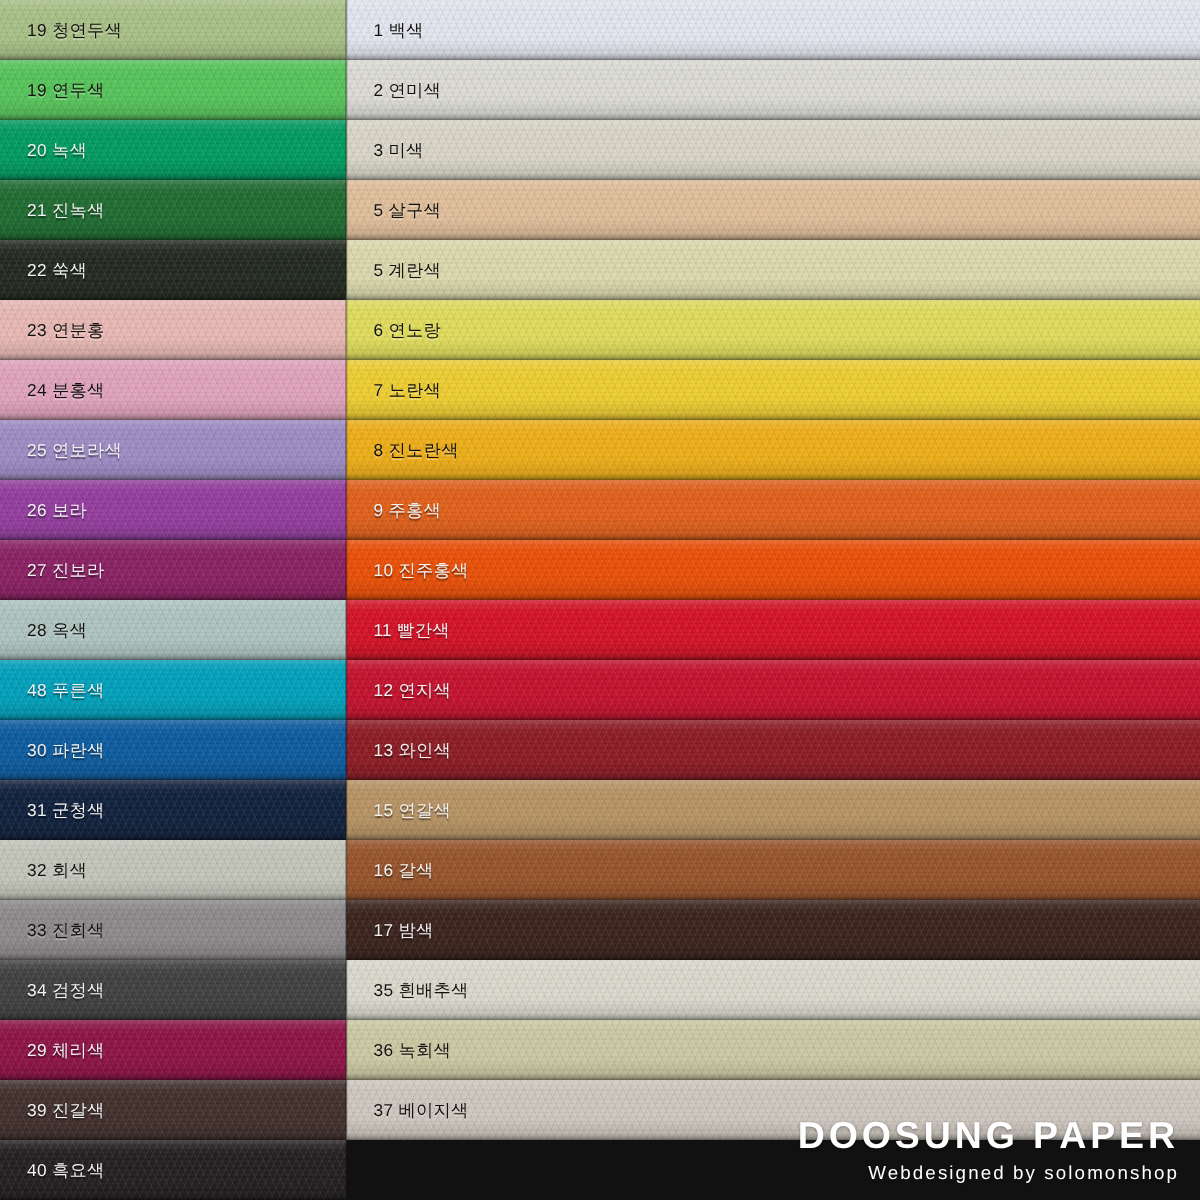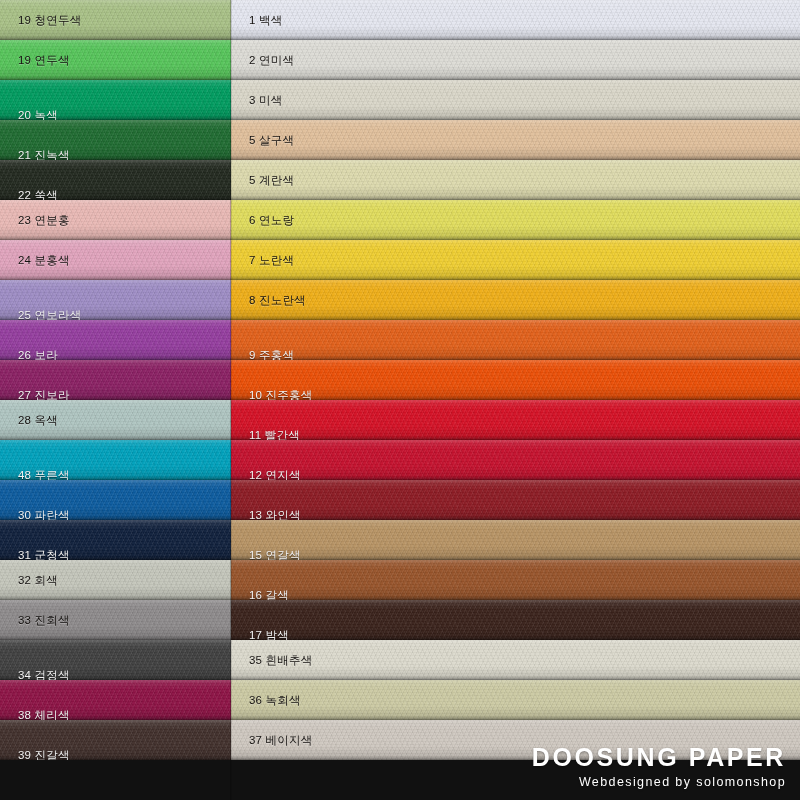--- a/index.html
+++ b/index.html
@@ -60,21 +60,21 @@
     left: 18px;
     top: 0;
     height: 40px;
     display: flex;
     align-items: center;
     font-size: 11.5px;
     letter-spacing: .2px;
     white-space: nowrap;
     z-index: 3;
   }
-  .swatch.dark  .label { color: #f2f2f2; text-shadow: 0 1px 1px rgba(0,0,0,.55); margin-top: 15px; }
+  .swatch.dark  .label { color: #f2f2f2; text-shadow: 0 1px 1px rgba(0,0,0,.55); }
   .swatch.light .label { color: #14110f; text-shadow: 0 1px 0 rgba(255,255,255,.30); }
 
   
   #seam {
     position: absolute;
     top: 0;
     left: 230px;
     width: 2px;
     height: 800px;
     background: linear-gradient(to right, rgba(0,0,0,.28), rgba(0,0,0,.08));
@@ -194,26 +194,31 @@
         <div class="label">33 진회색</div>
       </div>
       <div class="swatch dark" style="background: #404040; padding-left: 48px;">
         <div class="tex"></div>
         <div class="shade"></div>
         <div class="label">34 검정색</div>
       </div>
       <div class="swatch dark" style="background: rgb(141, 19, 69);">
         <div class="tex"></div>
         <div class="shade"></div>
-        <div class="label">38 체리색</div>
+        <div class="label">29 체리색</div>
       </div>
       <div class="swatch dark" style="background: rgb(65, 48, 44);">
         <div class="tex"></div>
         <div class="shade"></div>
         <div class="label">39 진갈색</div>
+      </div>
+      <div class="swatch dark" style="background: rgb(35, 31, 32);">
+        <div class="tex"></div>
+        <div class="shade"></div>
+        <div class="label">40 흑요색</div>
       </div>
     </div>
 
   <div class="column right">
       <div class="swatch light" style="background: rgb(228, 230, 239);">
         <div class="tex"></div>
         <div class="shade"></div>
         <div class="label">1 백색</div>
       </div>
       <div class="swatch light" style="background: rgb(220, 219, 213);">

